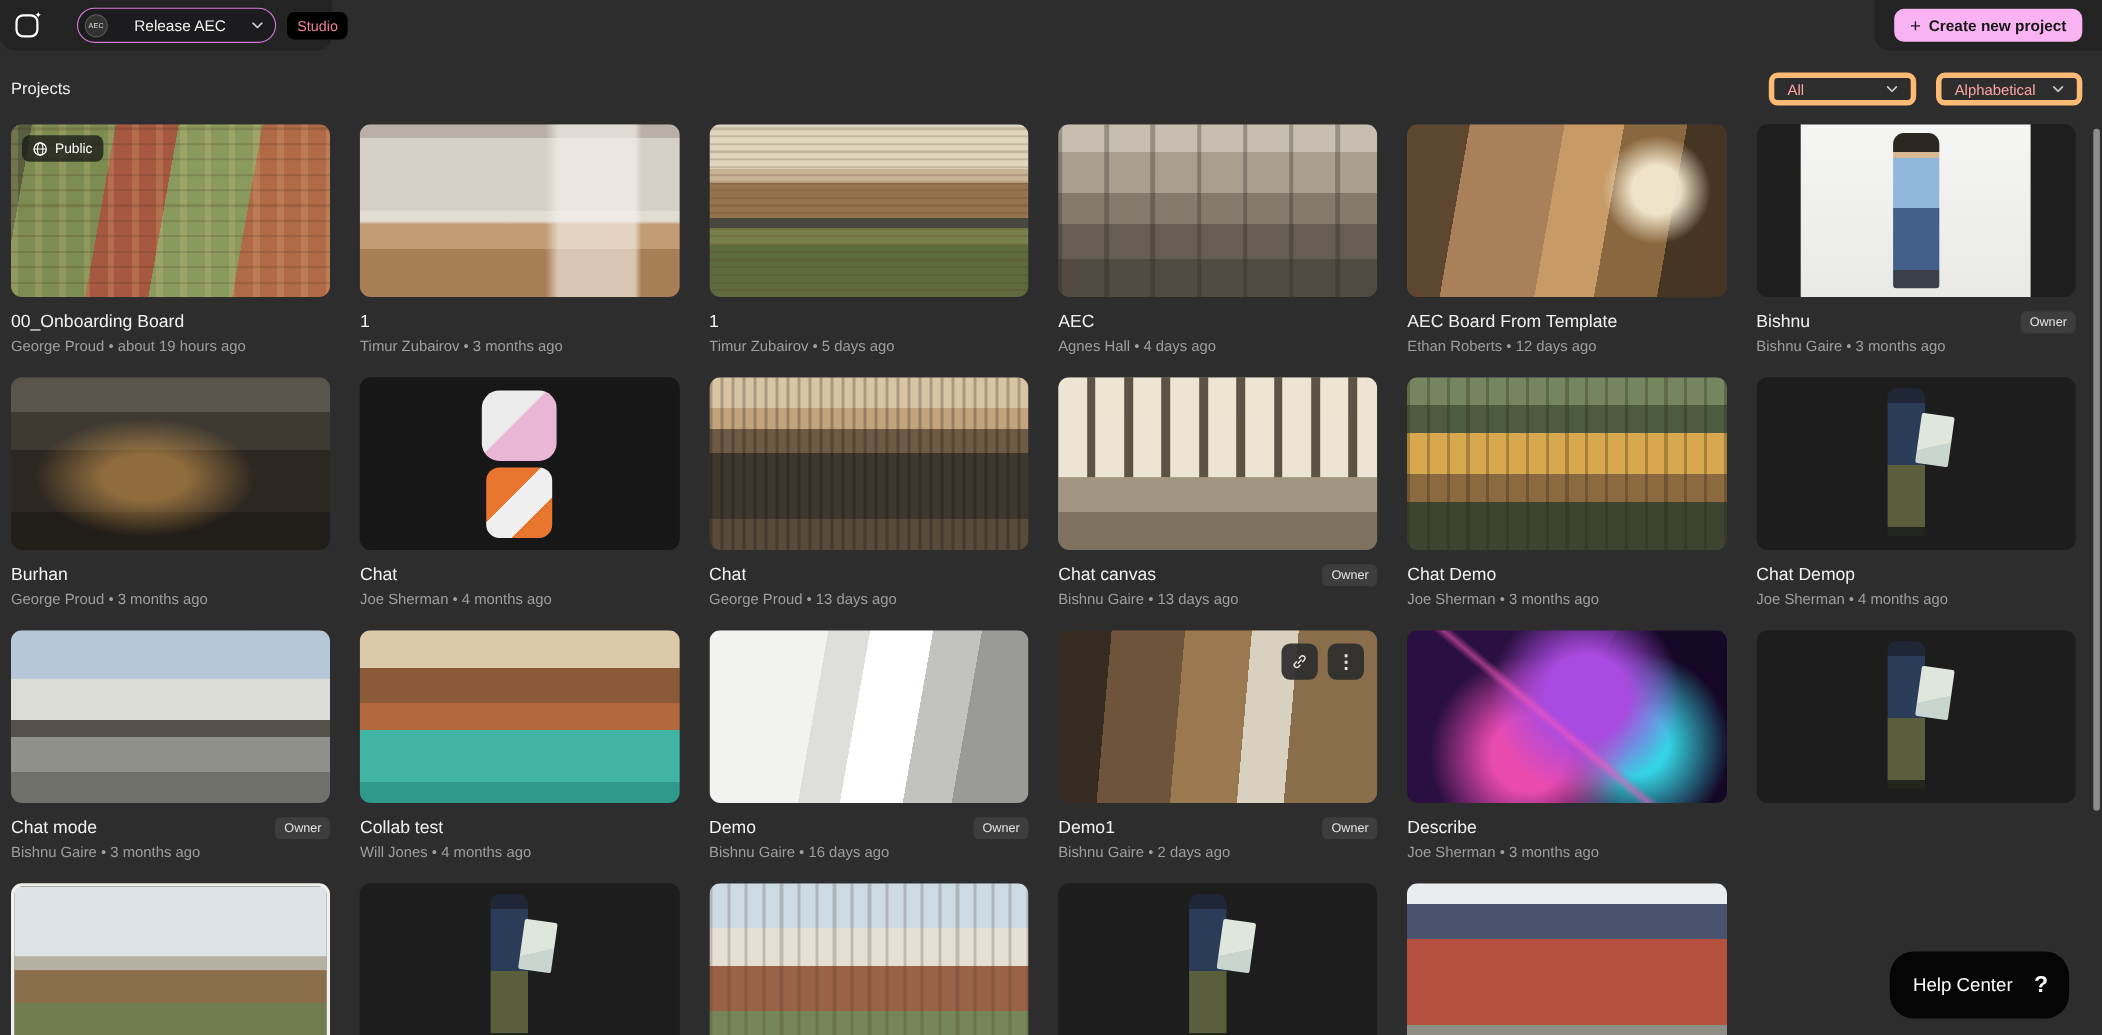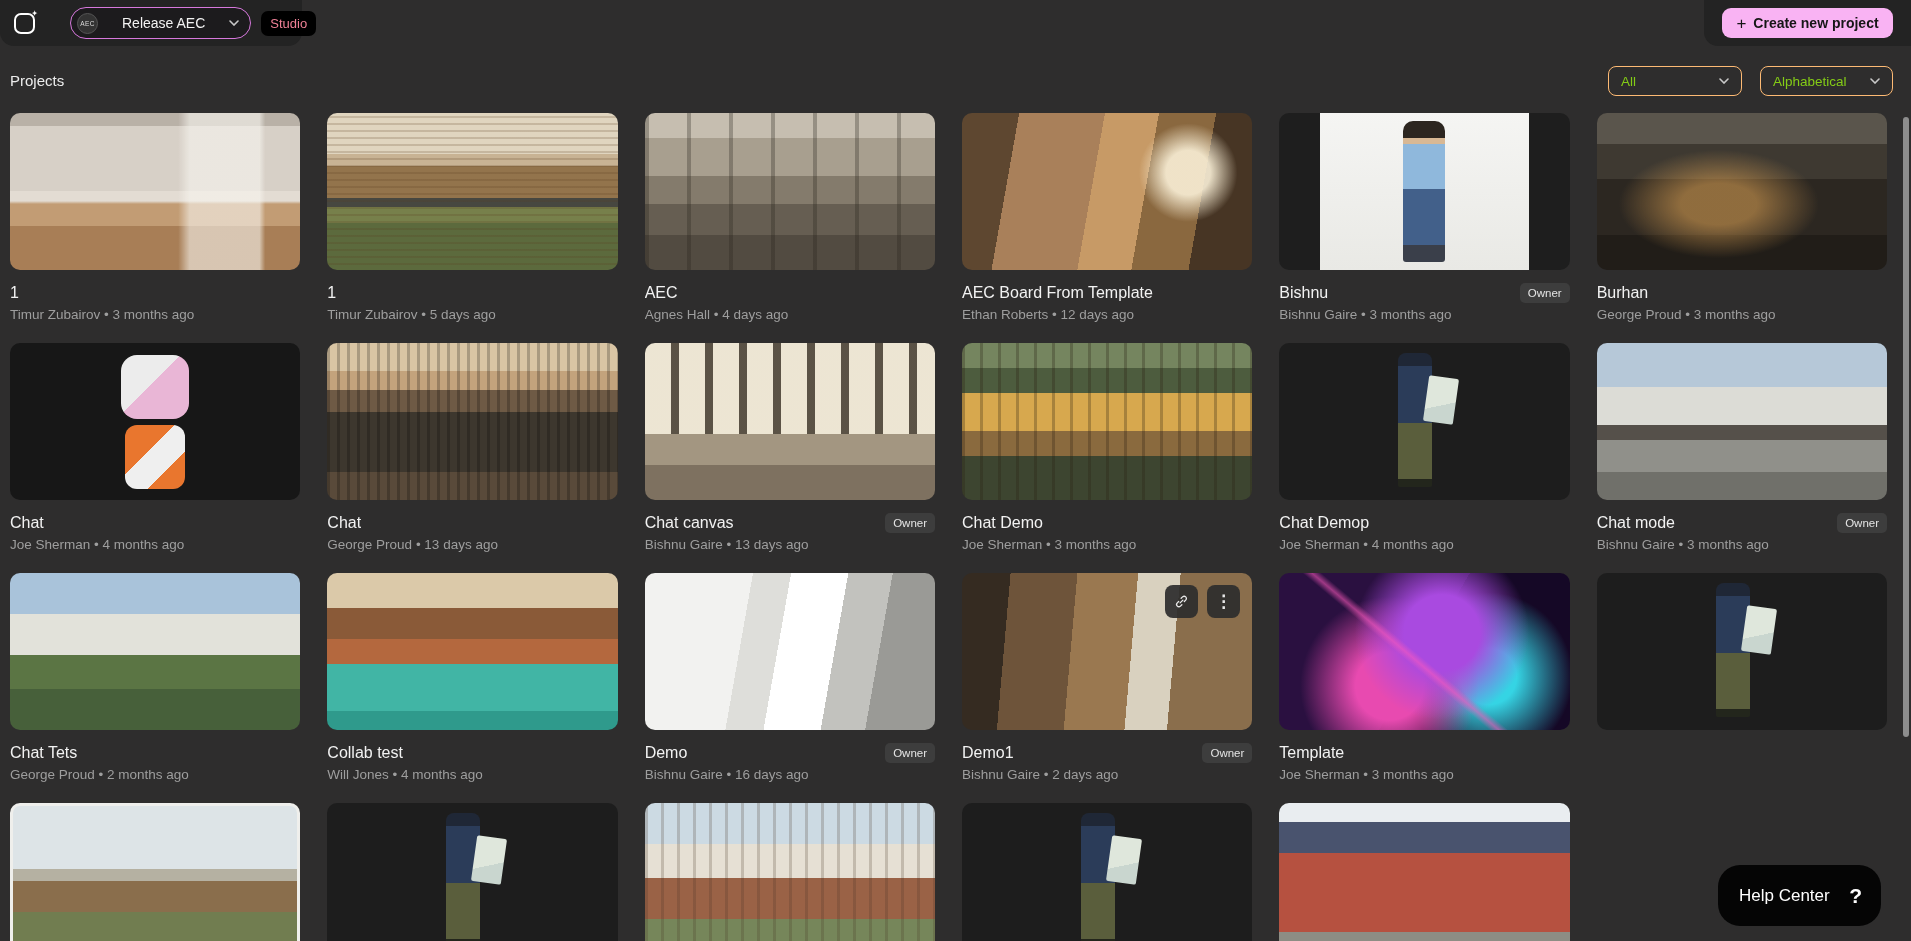--- a/index.html
+++ b/index.html
@@ -24,23 +24,23 @@
 
   .panel-right { position:absolute; right:0; top:0; height:46px; width:207px; background:#232323;
                  border-radius:0 0 0 14px; display:flex; align-items:center; justify-content:center; z-index:20; }
   .create-btn { background:#f9b3f3; color:#161616; border:none; border-radius:9px; height:30px;
                 padding:0 14px; font-size:14px; font-weight:600; font-family:inherit;
                 display:flex; align-items:center; gap:7px; cursor:pointer; }
   .create-btn .plus { font-size:17px; font-weight:400; line-height:1; }
 
   
   .page-title { position:absolute; left:10px; top:72px; font-size:15px; font-weight:400; color:#ececec; }
-  .select { position:absolute; top:66px; height:30px; border:1px solid #fdba74; border-radius:8px;
+  .select { position:absolute; top:66px; height:30px; border:5px solid #fdba74; border-radius:8px;
             display:flex; align-items:center; justify-content:space-between; padding:0 12px;
-            font-size:13.5px; color:#84cc16; cursor:pointer; background:transparent; }
+            font-size:13.5px; color:#fca5a5; cursor:pointer; background:transparent; }
   .select-filter { left:1608px; width:134px; }
   .select-sort   { left:1760px; width:133px; }
 
   
   .grid { position:absolute; left:10px; top:113px; width:1877px;
           display:grid; grid-template-columns:repeat(6,1fr); column-gap:27px; row-gap:21px; }
   .card { display:flex; flex-direction:column; cursor:pointer; }
   .thumb { height:157px; border-radius:10px; position:relative; overflow:hidden; background:#3a3a3a; }
   .title-row { display:flex; align-items:center; margin-top:13px; height:20px; gap:8px; }
   .title-text { font-size:16px; font-weight:500; color:#f2f2f2; white-space:nowrap; overflow:hidden; text-overflow:ellipsis; }
@@ -129,20 +129,38 @@
     </svg>
 </div>
 <div class="select select-sort">
   <span>Alphabetical</span>
   <svg class="chev" viewBox="0 0 10 6">
       <polyline points="1,1 5,5 9,1" fill="none" stroke="#c8c8c8" stroke-width="1.6" stroke-linecap="round"></polyline>
     </svg>
 </div>
 
 <div class="grid">
+  <div class="card">
+    <div class="thumb t-city" aria-label="illustrated city block with green and red brick facades">
+      <div class="overlay-badge">
+        <svg width="13" height="13" viewBox="0 0 14 14">
+          <circle cx="7" cy="7" r="6" fill="none" stroke="#fff" stroke-width="1.3"></circle>
+          <ellipse cx="7" cy="7" rx="2.7" ry="6" fill="none" stroke="#fff" stroke-width="1.1"></ellipse>
+          <line x1="1" y1="7" x2="13" y2="7" stroke="#fff" stroke-width="1.1"></line>
+        </svg>
+        <span class="overlay-label">Public</span>
+      </div>
+
+    </div>
+    <div class="title-row">
+      <span class="title-text">00_Onboarding Board</span>
+
+    </div>
+    <div class="meta">George Proud • about 19 hours ago</div>
+  </div>
 
   <div class="card">
     <div class="thumb t-apartment" aria-label="empty apartment interior with white kitchen and wood floor">
       
       
     </div>
     <div class="title-row">
       <span class="title-text">1</span>
 
     </div>
@@ -274,31 +292,20 @@
       
       
     </div>
     <div class="title-row">
       <span class="title-text">Chat mode</span>
       <span class="owner-badge">Owner</span>
     </div>
     <div class="meta">Bishnu Gaire • 3 months ago</div>
   </div>
 
-  <div class="card">
-    <div class="thumb t-white-house" aria-label="white modern house with glass balcony and garden">
-      
-      
-    </div>
-    <div class="title-row">
-      <span class="title-text">Chat Tets</span>
-
-    </div>
-    <div class="meta">George Proud • 2 months ago</div>
-  </div>
 
   <div class="card">
     <div class="thumb t-pool-house" aria-label="mid-century house with turquoise pool and terracotta deck">
       
       
     </div>
     <div class="title-row">
       <span class="title-text">Collab test</span>
 
     </div>
@@ -335,21 +342,21 @@
     </div>
     <div class="meta">Bishnu Gaire • 2 days ago</div>
   </div>
 
   <div class="card">
     <div class="thumb t-neon-art" aria-label="neon abstract 3D sculpture in purple, pink and cyan">
       
       
     </div>
     <div class="title-row">
-      <span class="title-text">Template</span>
+      <span class="title-text">Describe</span>
 
     </div>
     <div class="meta">Joe Sherman • 3 months ago</div>
   </div>
 
   <div class="card">
     <div class="thumb t-person-map" aria-label="man with backpack reading a map">
       
       
     </div>

